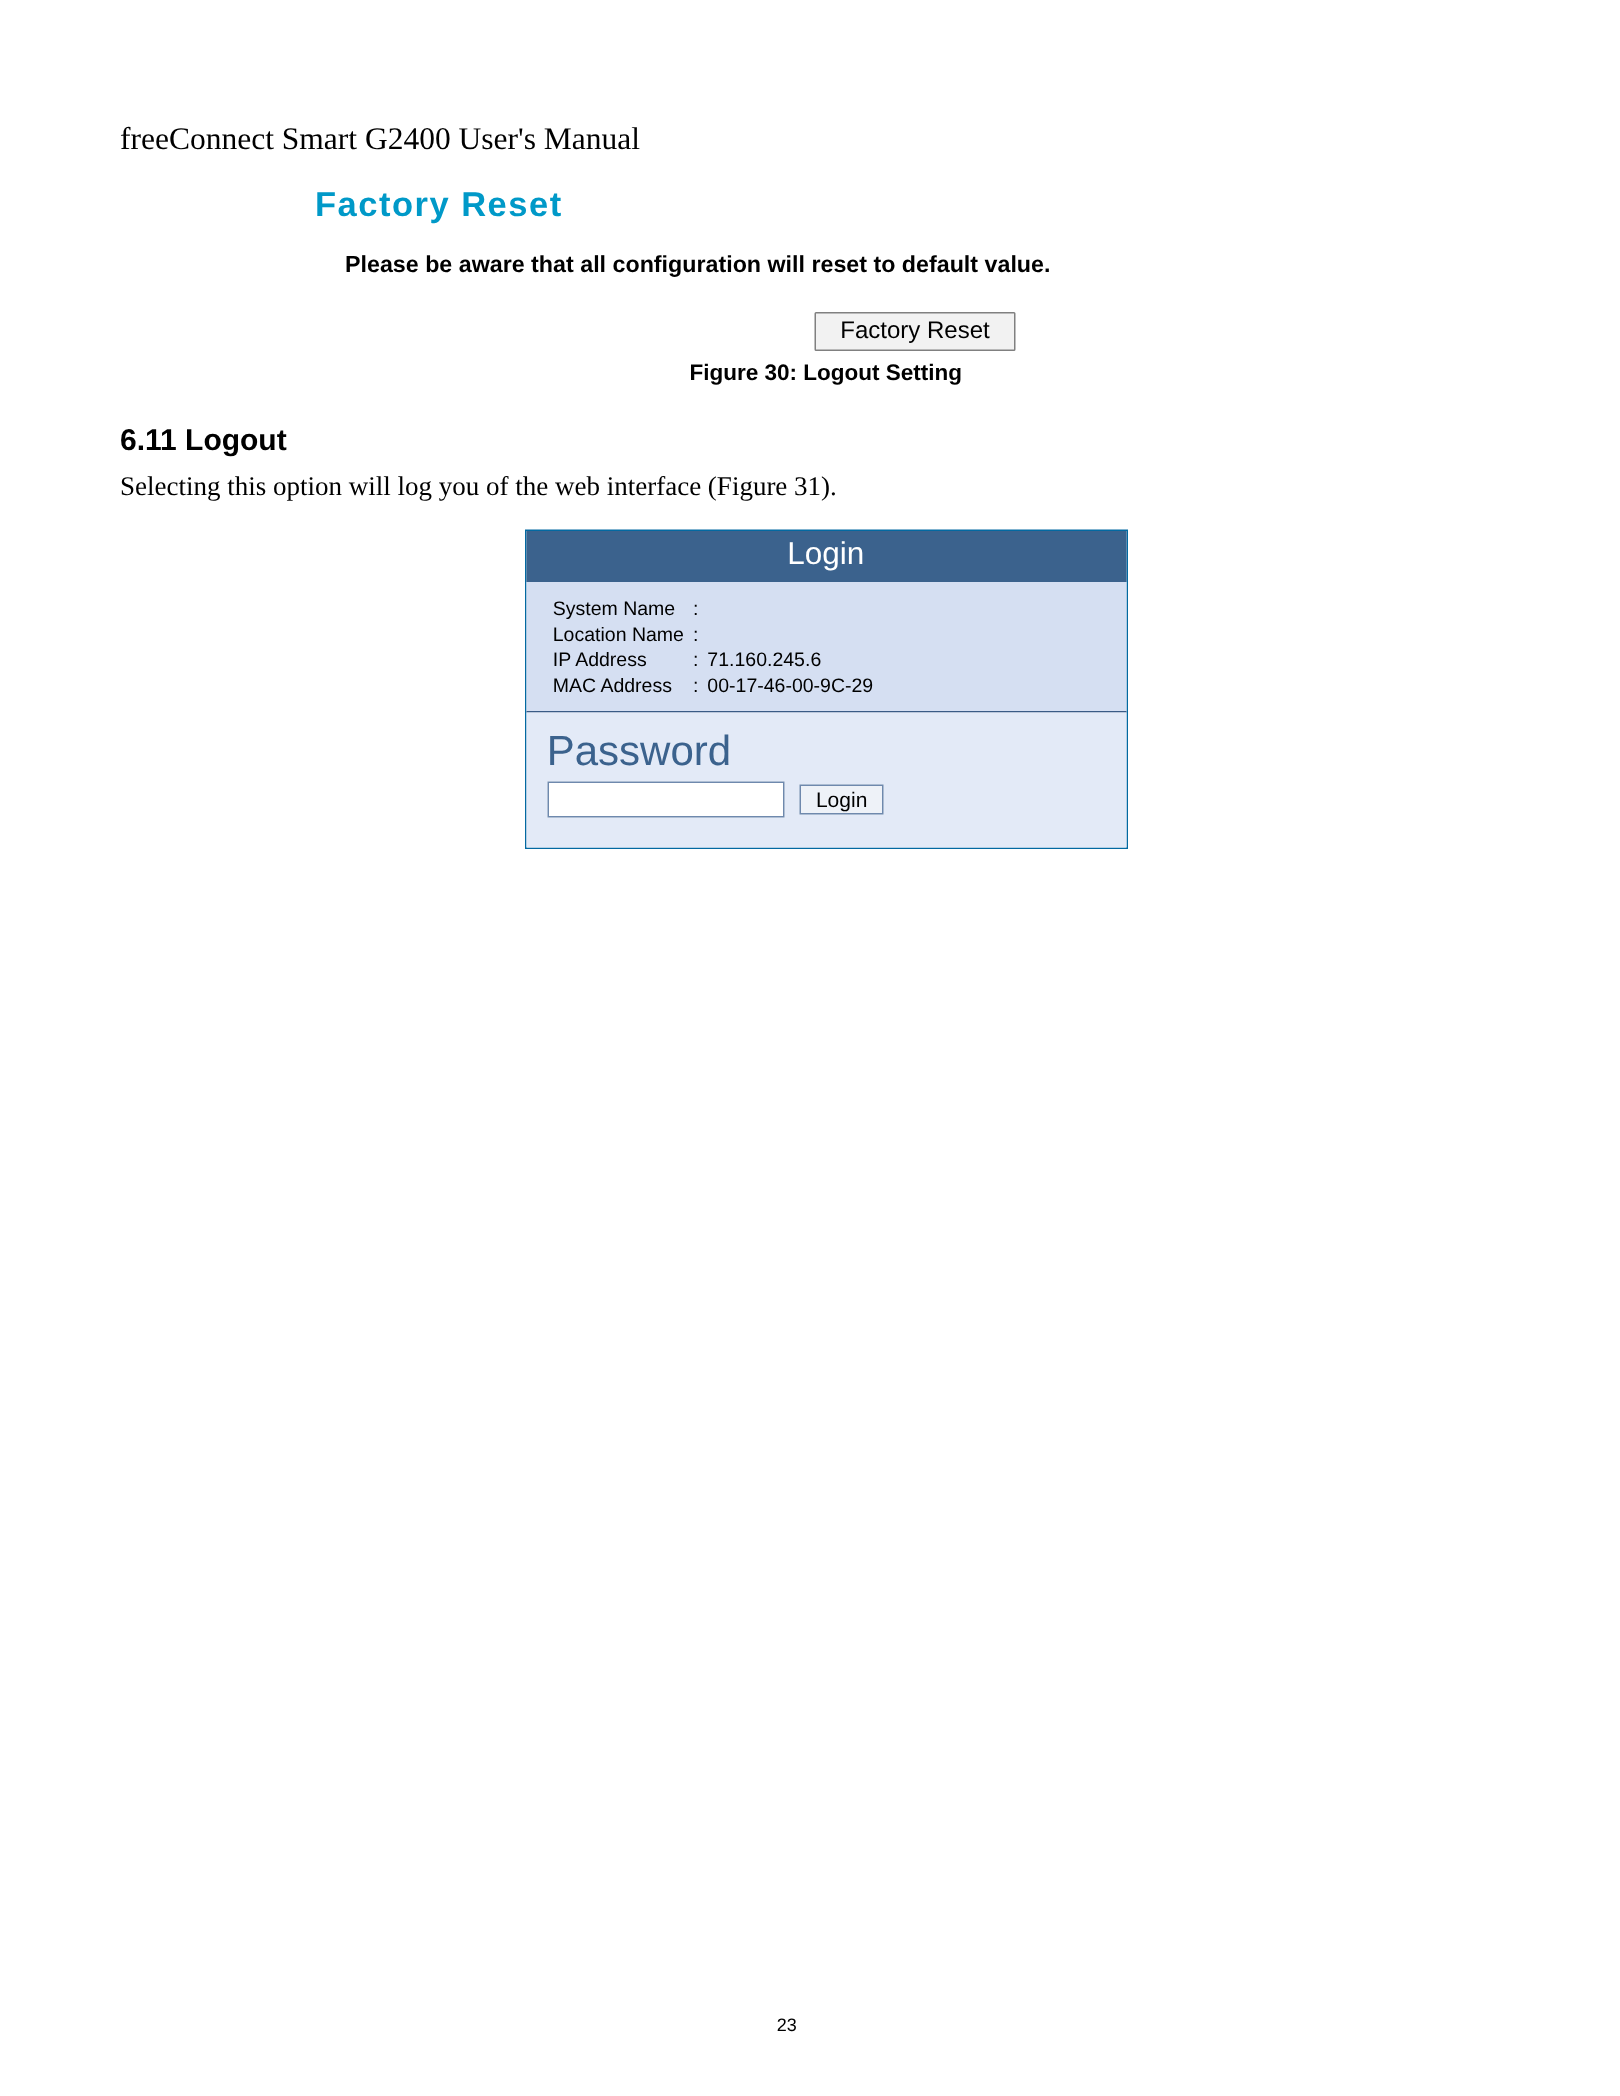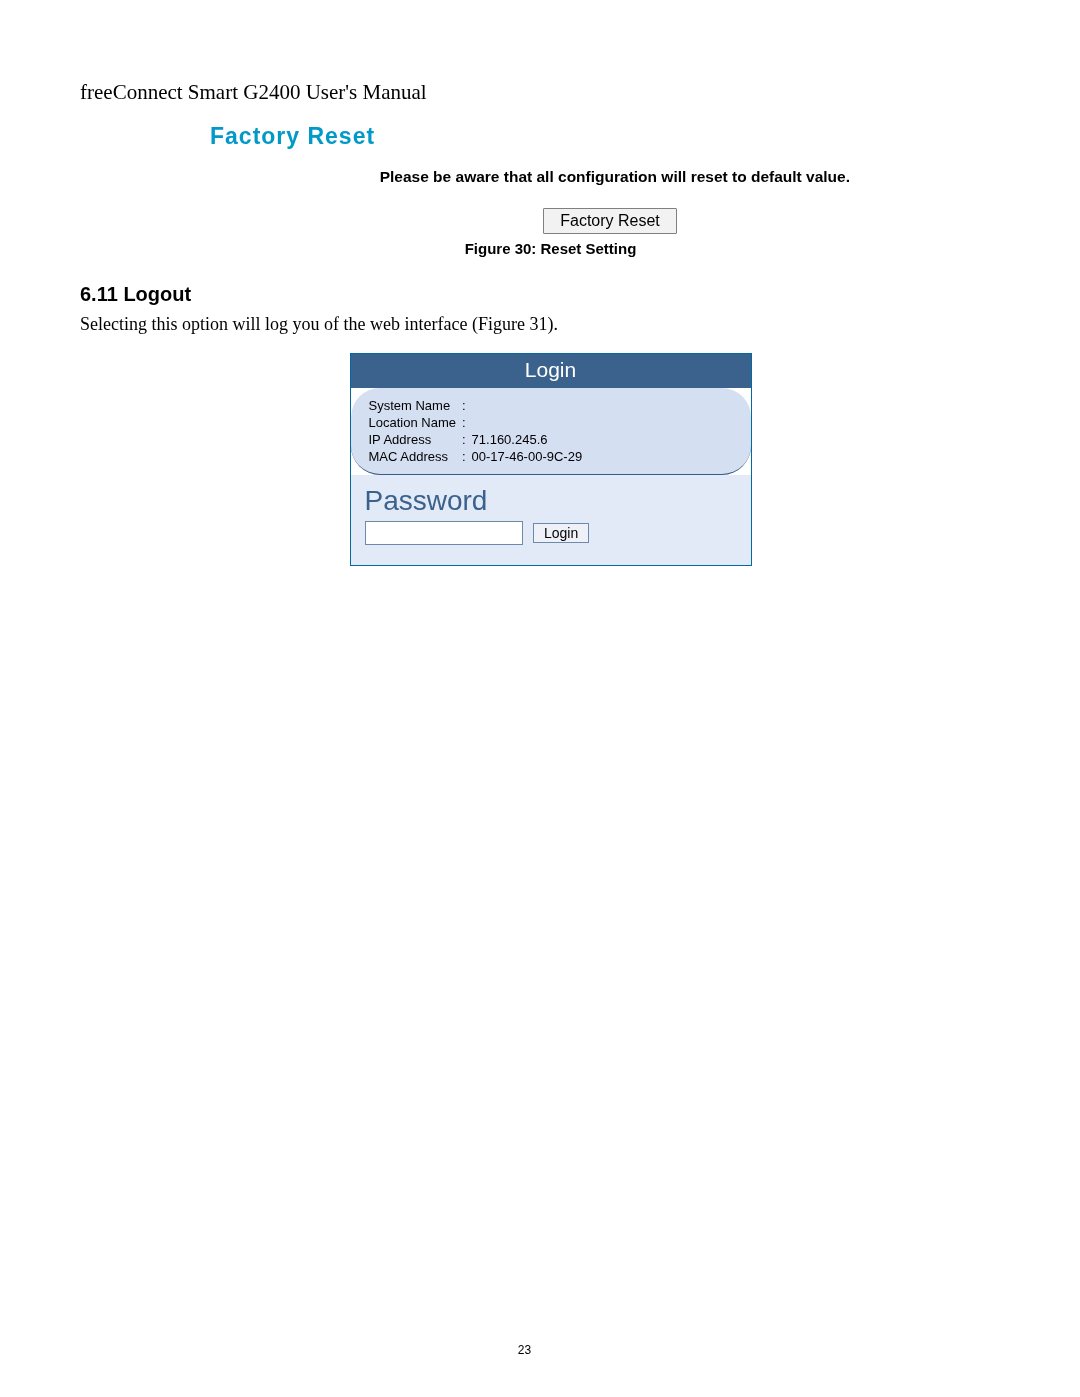--- a/index.html
+++ b/index.html
@@ -34,21 +34,20 @@
     font-weight: 600;
     margin-bottom: 18px;
   }
   .factory-warning {
     color: #000;
     font-weight: bold;
     font-family: "Trebuchet MS", "Segoe UI", sans-serif;
     font-size: 15.5px;
     margin-bottom: 22px;
     margin-left: 20px;
-    text-align: right;
   }
   .factory-btn-row {
     text-align: center;
     margin-left: 160px;
     margin-bottom: 6px;
   }
   .factory-button {
     background: #f2f2f2;
     border: 1px solid #808080;
     border-radius: 1px;
@@ -97,21 +96,20 @@
     text-align: center;
     padding: 4px 0 6px 0;
   }
   .login-info {
     background: #d5dff2;
     padding: 8px 14px 8px 14px;
     border-bottom: 1px solid #3a5b85;
     font-family: Verdana, Arial, sans-serif;
     font-size: 13px;
     color: #000;
-    border-radius: 29px;
   }
   .login-info table td {
     padding: 0 2px;
     font-size: 13px;
   }
   .login-form {
     background: #e3eaf7;
     padding: 10px 14px 20px 14px;
   }
   .pw-label {
@@ -160,21 +158,21 @@
 
   <div class="doc-header">freeConnect Smart G2400 User's Manual</div>
 
   <div class="factory-block">
     <div class="factory-title">Factory Reset</div>
     <div class="factory-warning">Please be aware that all configuration will reset to default value.</div>
     <div class="factory-btn-row">
       <button class="factory-button">Factory Reset</button>
     </div>
   </div>
-  <div class="fig-caption">Figure 30: Reset Setting</div>
+  <div class="fig-caption">Figure 30: Logout Setting</div>
 
   <div class="section-title">6.11  Logout</div>
   <div class="section-body">Selecting this option will log you of the web interface (Figure 31).</div>
 
   <div class="login-panel">
     <div class="login-header">Login</div>
     <div class="login-info">
       <table>
         <tbody>
             <tr>

